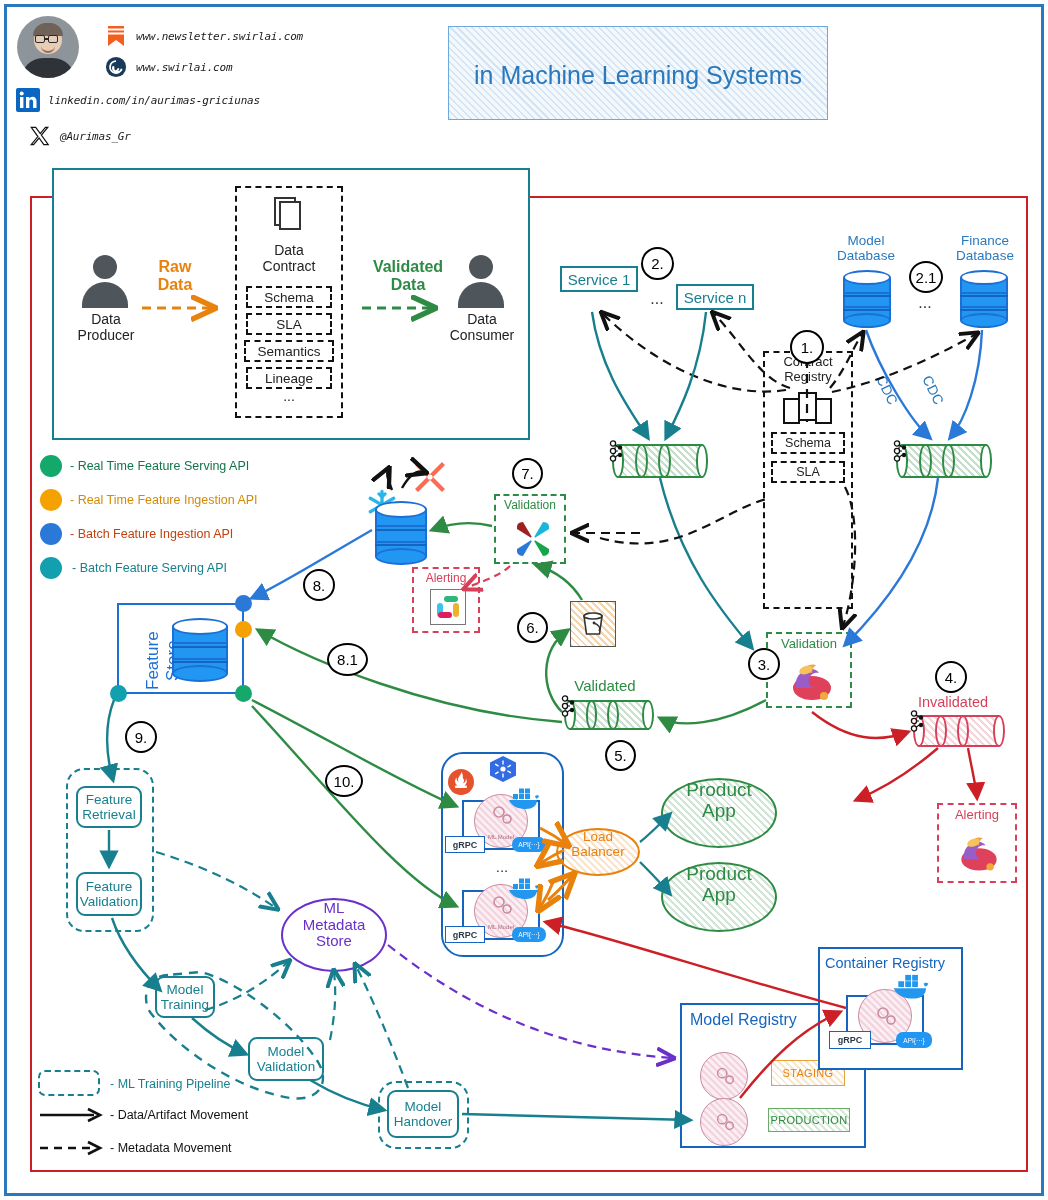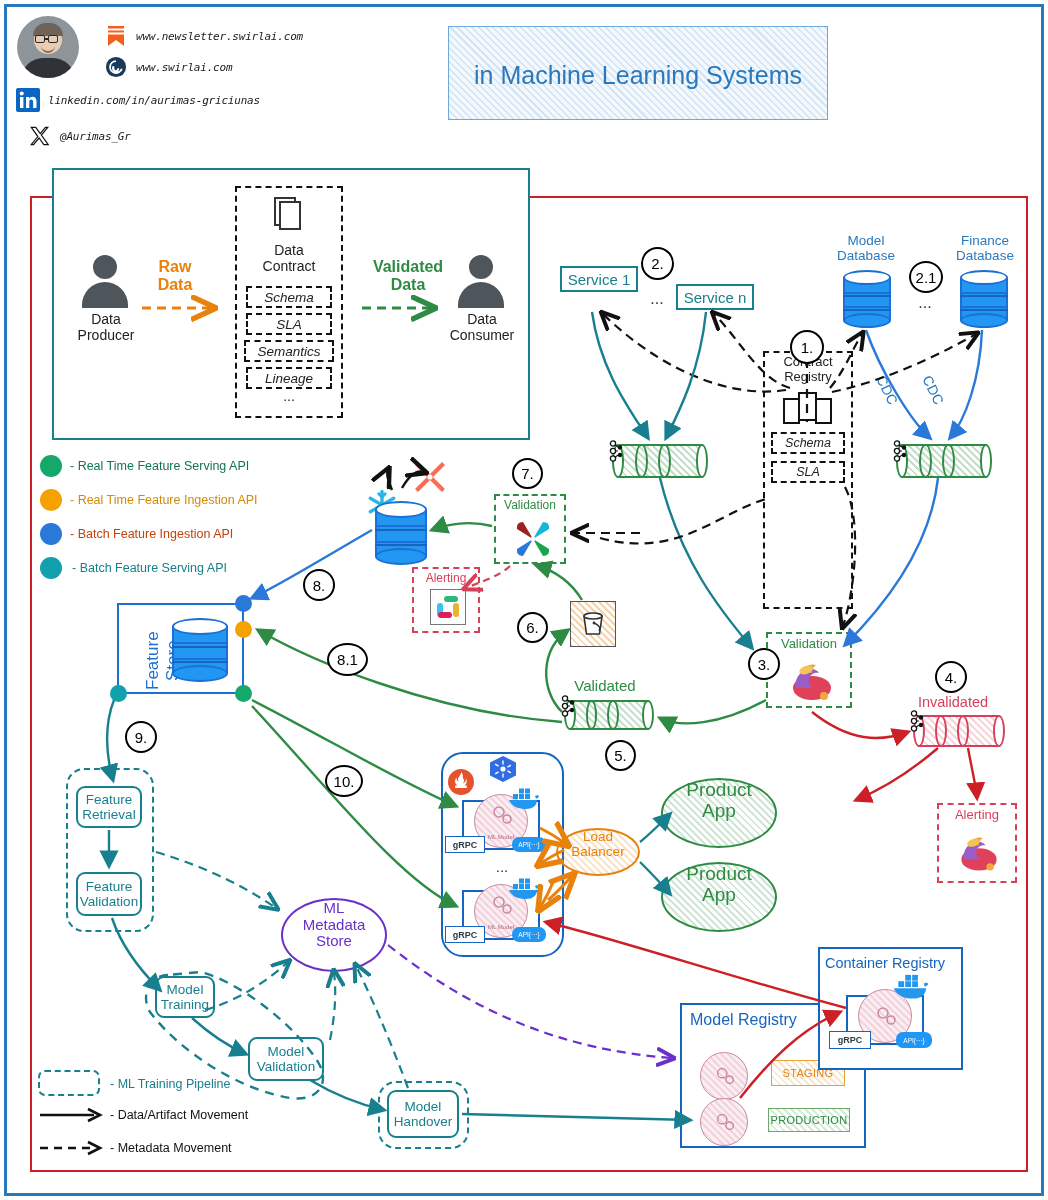--- a/index.html
+++ b/index.html
@@ -68,21 +68,21 @@
   
   .person { position:absolute; width:50px; height:52px; }
   .person .ph { position:absolute; left:13px; top:0; width:24px; height:24px; border-radius:50%; background:#4e555b;}
   .person .pb { position:absolute; left:2px; top:27px; width:46px; height:26px; border-radius:23px 23px 0 0; background:#4e555b;}
 
   
   .dash-blk { position:absolute; border:2.5px dashed #111; background:#fff; }
   .dash-item {
     position:absolute; border:2.5px dashed #111; background:#fff;
     display:flex; align-items:center; justify-content:center;
-    font-size:13.5px; color:#222;font-style:italic;
+    font-size:13.5px; color:#222;
   }
 
   
   .docicon { position:absolute; }
   .docicon .p1 { position:absolute; left:0; top:0; width:22px; height:29px; border:2px solid #333; background:#fff;}
   .docicon .p2 { position:absolute; left:5px; top:4px; width:22px; height:29px; border:2px solid #333; background:#fff;}
 
   
   .svc-box {
     position:absolute; border:2px solid #187f8e; background:#fff;

